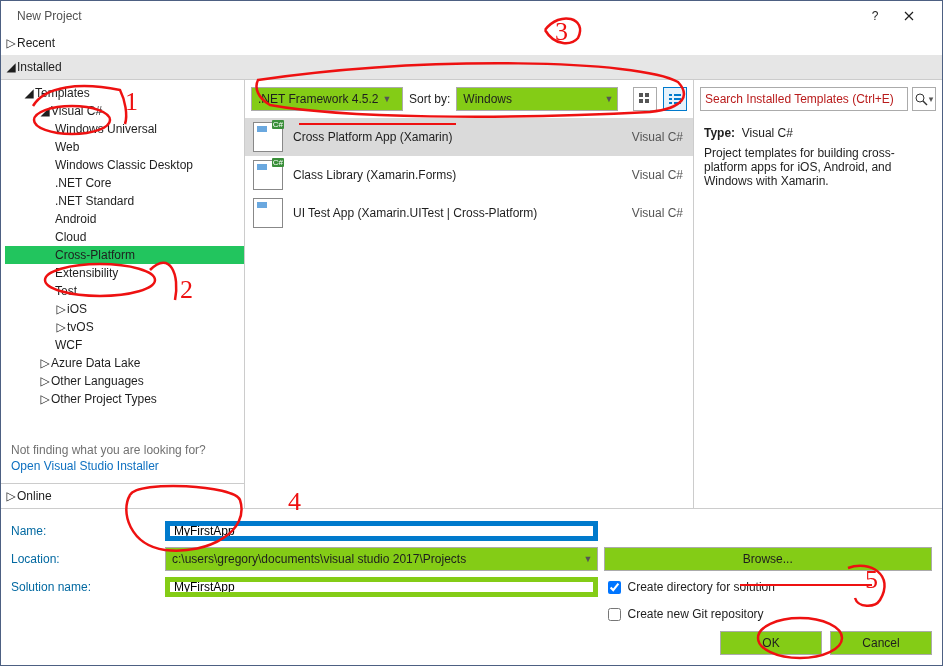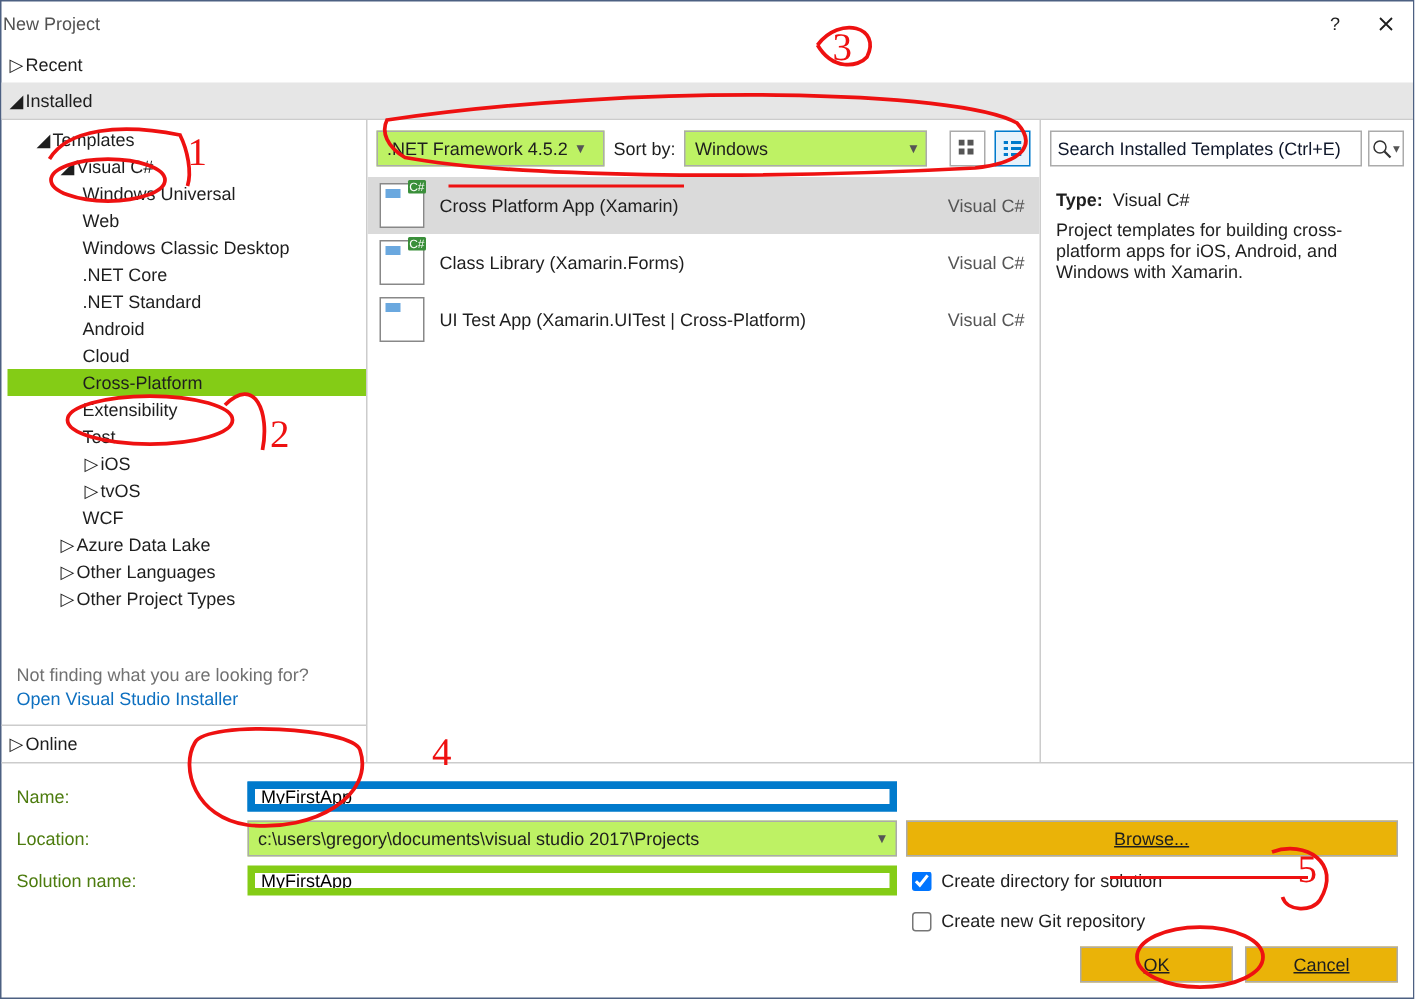--- a/index.html
+++ b/index.html
@@ -20,21 +20,21 @@
     border: 1px solid #4d6082;
     box-sizing: border-box;
     display: flex;
     flex-direction: column;
     position: relative;
   }
   .titlebar {
     height: 30px;
     display: flex;
     align-items: center;
-    padding: 0 1px;
+    padding: 0 16px;
     font-size: 12px;
     color: #525252;
   }
   .titlebar .title { flex: 1; }
   .titlebar .tbtn {
     width: 34px;
     height: 22px;
     display: flex;
     align-items: center;
     justify-content: center;
@@ -79,21 +79,21 @@
   .tn {
     display: flex;
     align-items: center;
     height: 18px;
     line-height:18px;
     padding-left: 4px;
     white-space: nowrap;
     cursor: default;
   }
   .tn.sel {
-    background: #84cc16;
+    background: #22c55e;
   }
   .ind1{padding-left:18px;}
   .ind2{padding-left:34px;}
   .ind3{padding-left:50px;}
   .not-finding{
     padding: 6px 10px 2px 10px;
     color:#717171;
   }
   .open-inst{
     padding: 0 10px 10px 10px;
@@ -114,21 +114,21 @@
     height:32px;
     padding:3px 6px;
     gap:6px;
   }
   .combo{
     border:1px solid #ababab;
     height:22px;
     display:flex;
     align-items:center;
     padding:0 4px 0 6px;
-    background:#bef264;
+    background:#84cc16;
     font-size:12px;
     gap:4px;
   }
   .combo .dd{font-size:9px;color:#555;}
   .viewbtn{
     width:22px;height:22px;border:1px solid #ababab;display:flex;align-items:center;justify-content:center;color:#555;
   }
   .viewbtn.sel{border-color:#007acc;background:#e6f2fb;}
   .tpl-list{flex:1;overflow:auto;}
   .tpl-item{
@@ -150,44 +150,44 @@
   
   .right-pane{
     width:248px;
     display:flex;
     flex-direction:column;
   }
   .search-row{
     display:flex;align-items:center;height:32px;padding:3px 6px;gap:4px;
   }
   .search-box{
-    flex:1;height:22px;border:1px solid #ababab;display:flex;align-items:center;padding:0 4px;color:#0f172a;
+    flex:1;height:22px;border:1px solid #ababab;display:flex;align-items:center;padding:0 4px;color:#b91c1c;
   }
   .mag{width:22px;height:22px;border:1px solid #ababab;display:flex;align-items:center;justify-content:center;}
   .info{
     padding:8px 10px;
   }
   .info .typeline{margin-bottom:6px;}
   
   .bottom{
     border-top:1px solid #ccc;
     padding:10px 10px 8px 10px;
     display:grid;
     grid-template-columns:148px 1fr 98px 1fr;
     grid-template-rows:24px 24px 24px 22px 28px;
     gap:4px 6px;
     align-items:center;
   }
-  .bottom label{color:#4d7c0f;}
+  .bottom label{color:#0369a1;}
   .txt{
     height:20px;border:5px solid #84cc16;padding:0 4px;width:100%;box-sizing:border-box;font-family:inherit;font-size:12px;
   }
   .txt.focus{border-color:#007acc;outline:1px solid #007acc;outline-offset:-1px;}
   .browse-btn,.ok-btn,.cancel-btn{
-    height:22px;border:1px solid #ababab;background:#eab308;display:flex;align-items:center;justify-content:center;padding:0 10px;cursor:pointer;text-decoration:underline;
+    height:22px;border:1px solid #ababab;background:#84cc16;display:flex;align-items:center;justify-content:center;padding:0 10px;cursor:pointer;
   }
   .chk{display:flex;align-items:center;gap:4px;}
   .btnrow{grid-column:3/5;display:flex;justify-content:flex-end;gap:8px;}
   
   .ann{position:absolute;pointer-events:none;z-index:10;}
   .ann svg{position:absolute;left:0;top:0;overflow:visible;}
   .ann text{font-family:"Segoe Script","Comic Sans MS",cursive;fill:#e11;font-size:26px;}
 </style>
 </head>
 <body>

